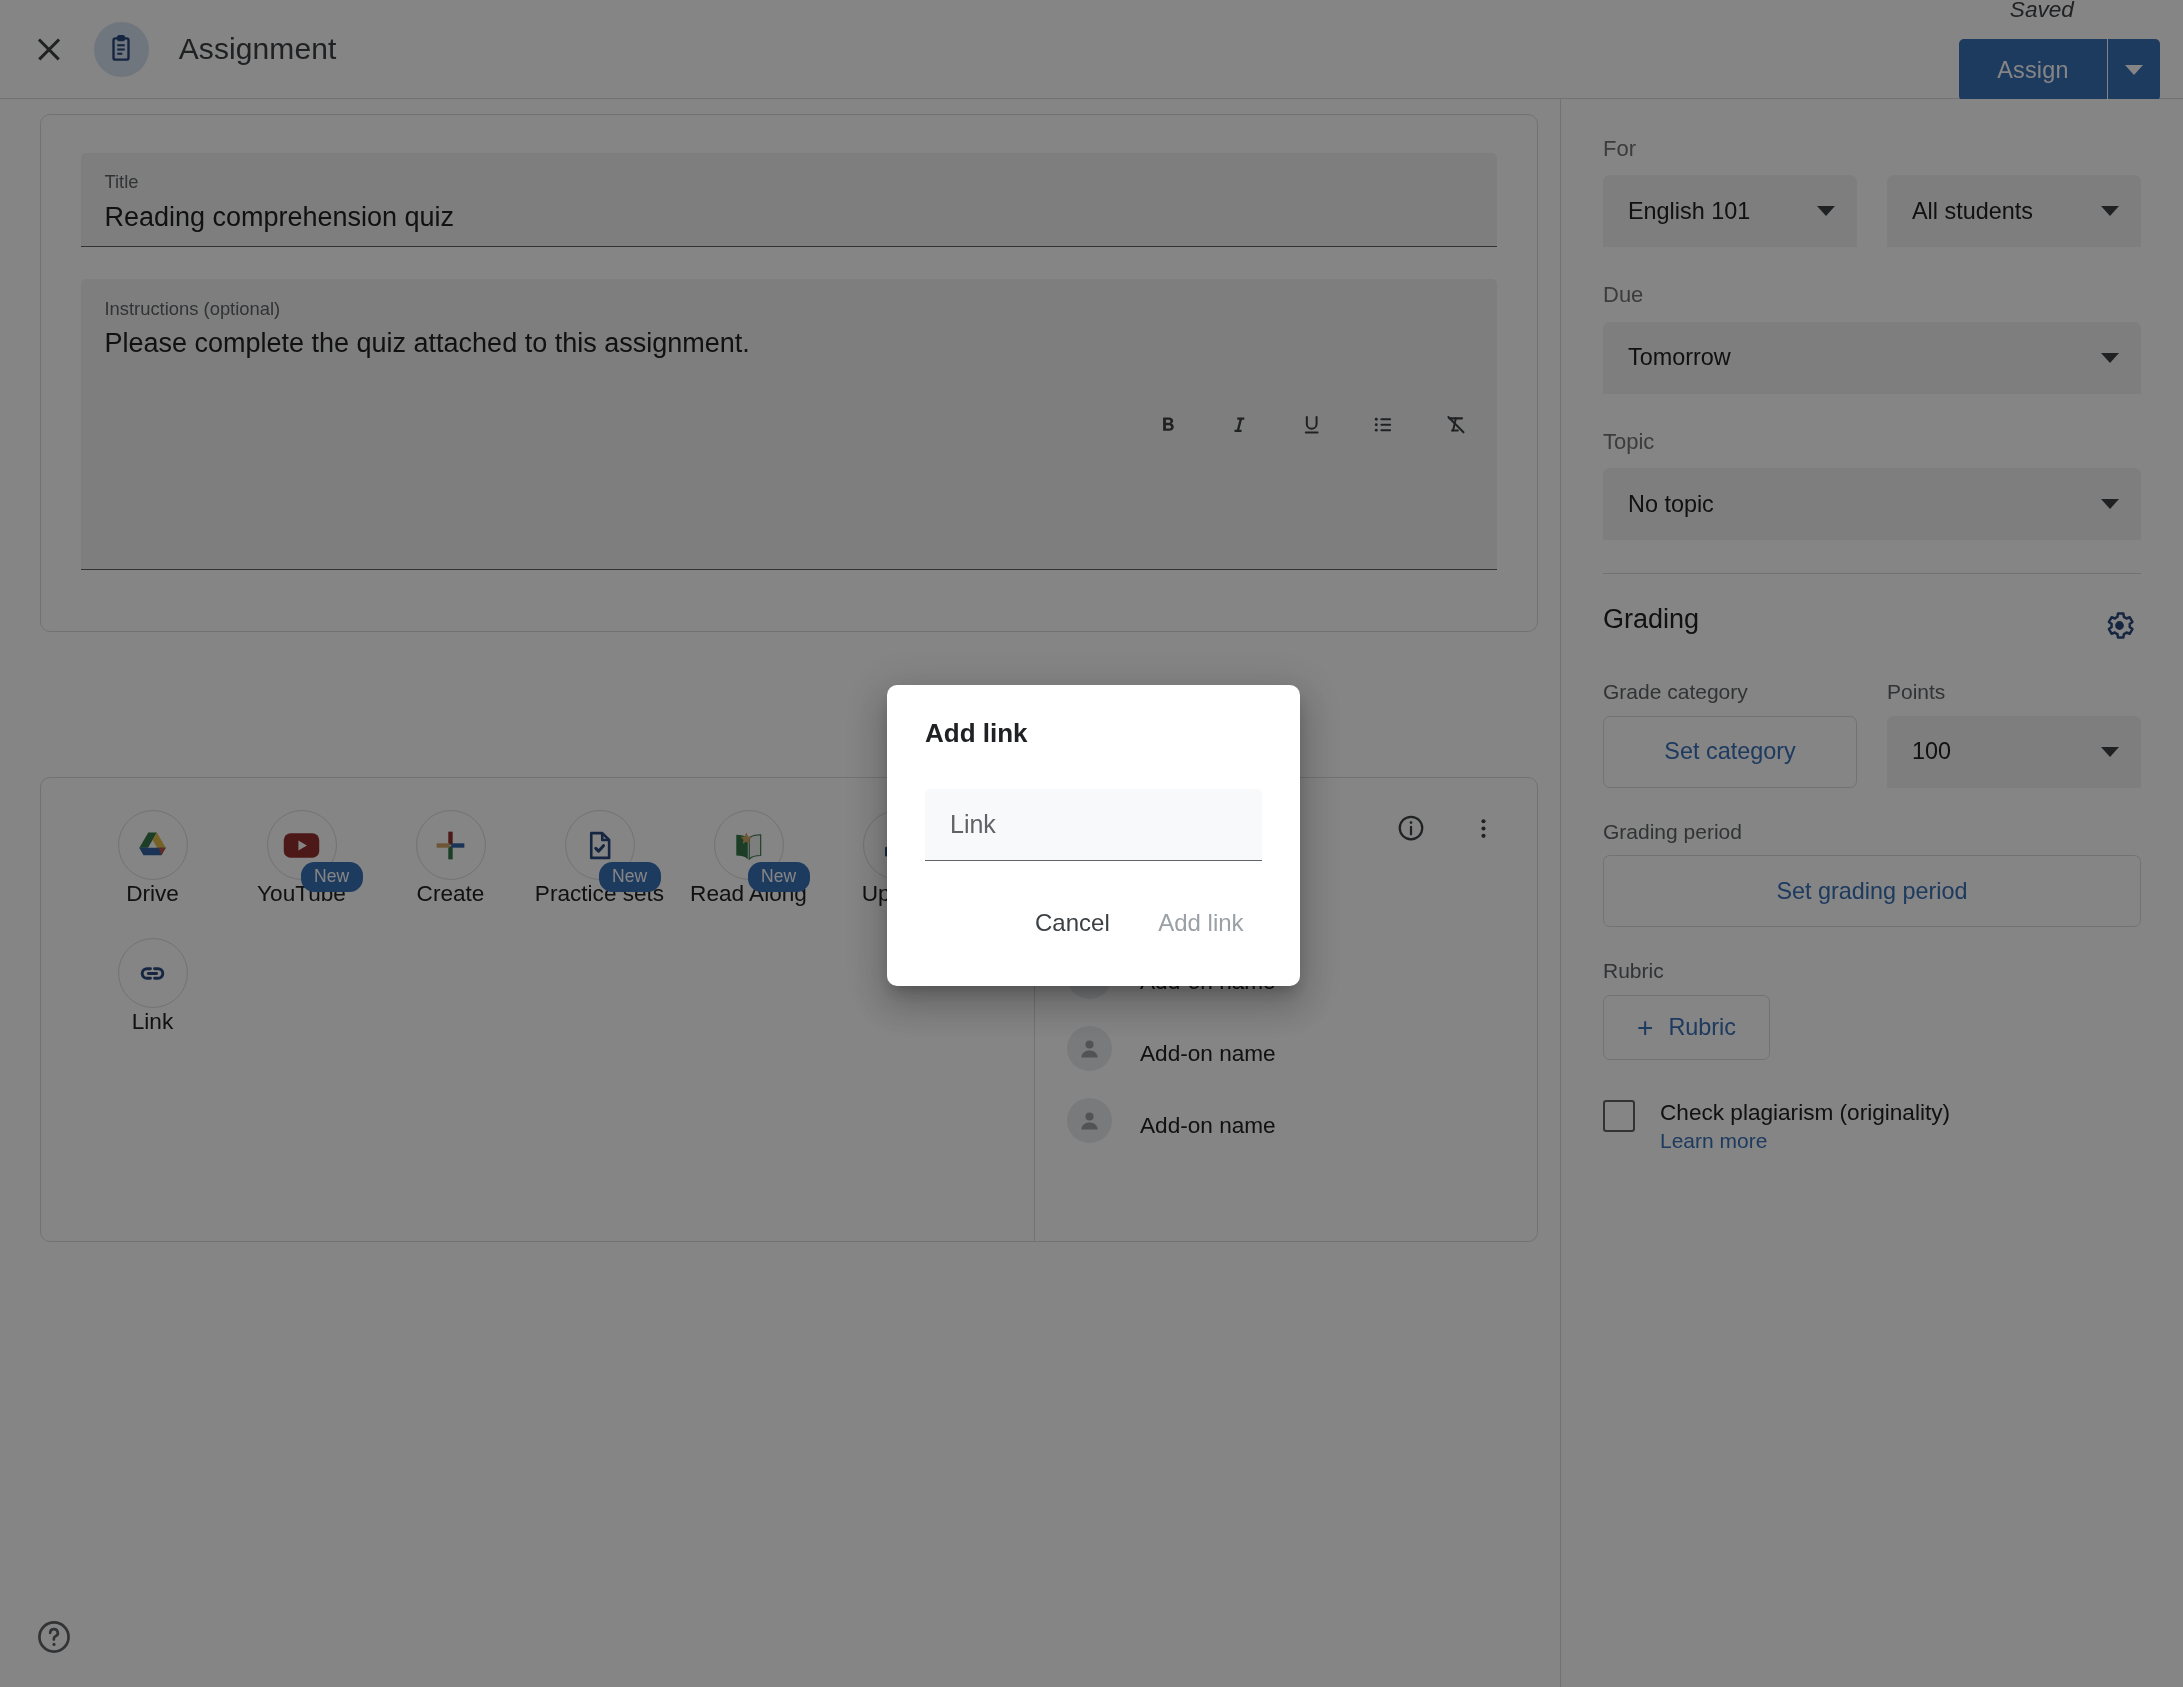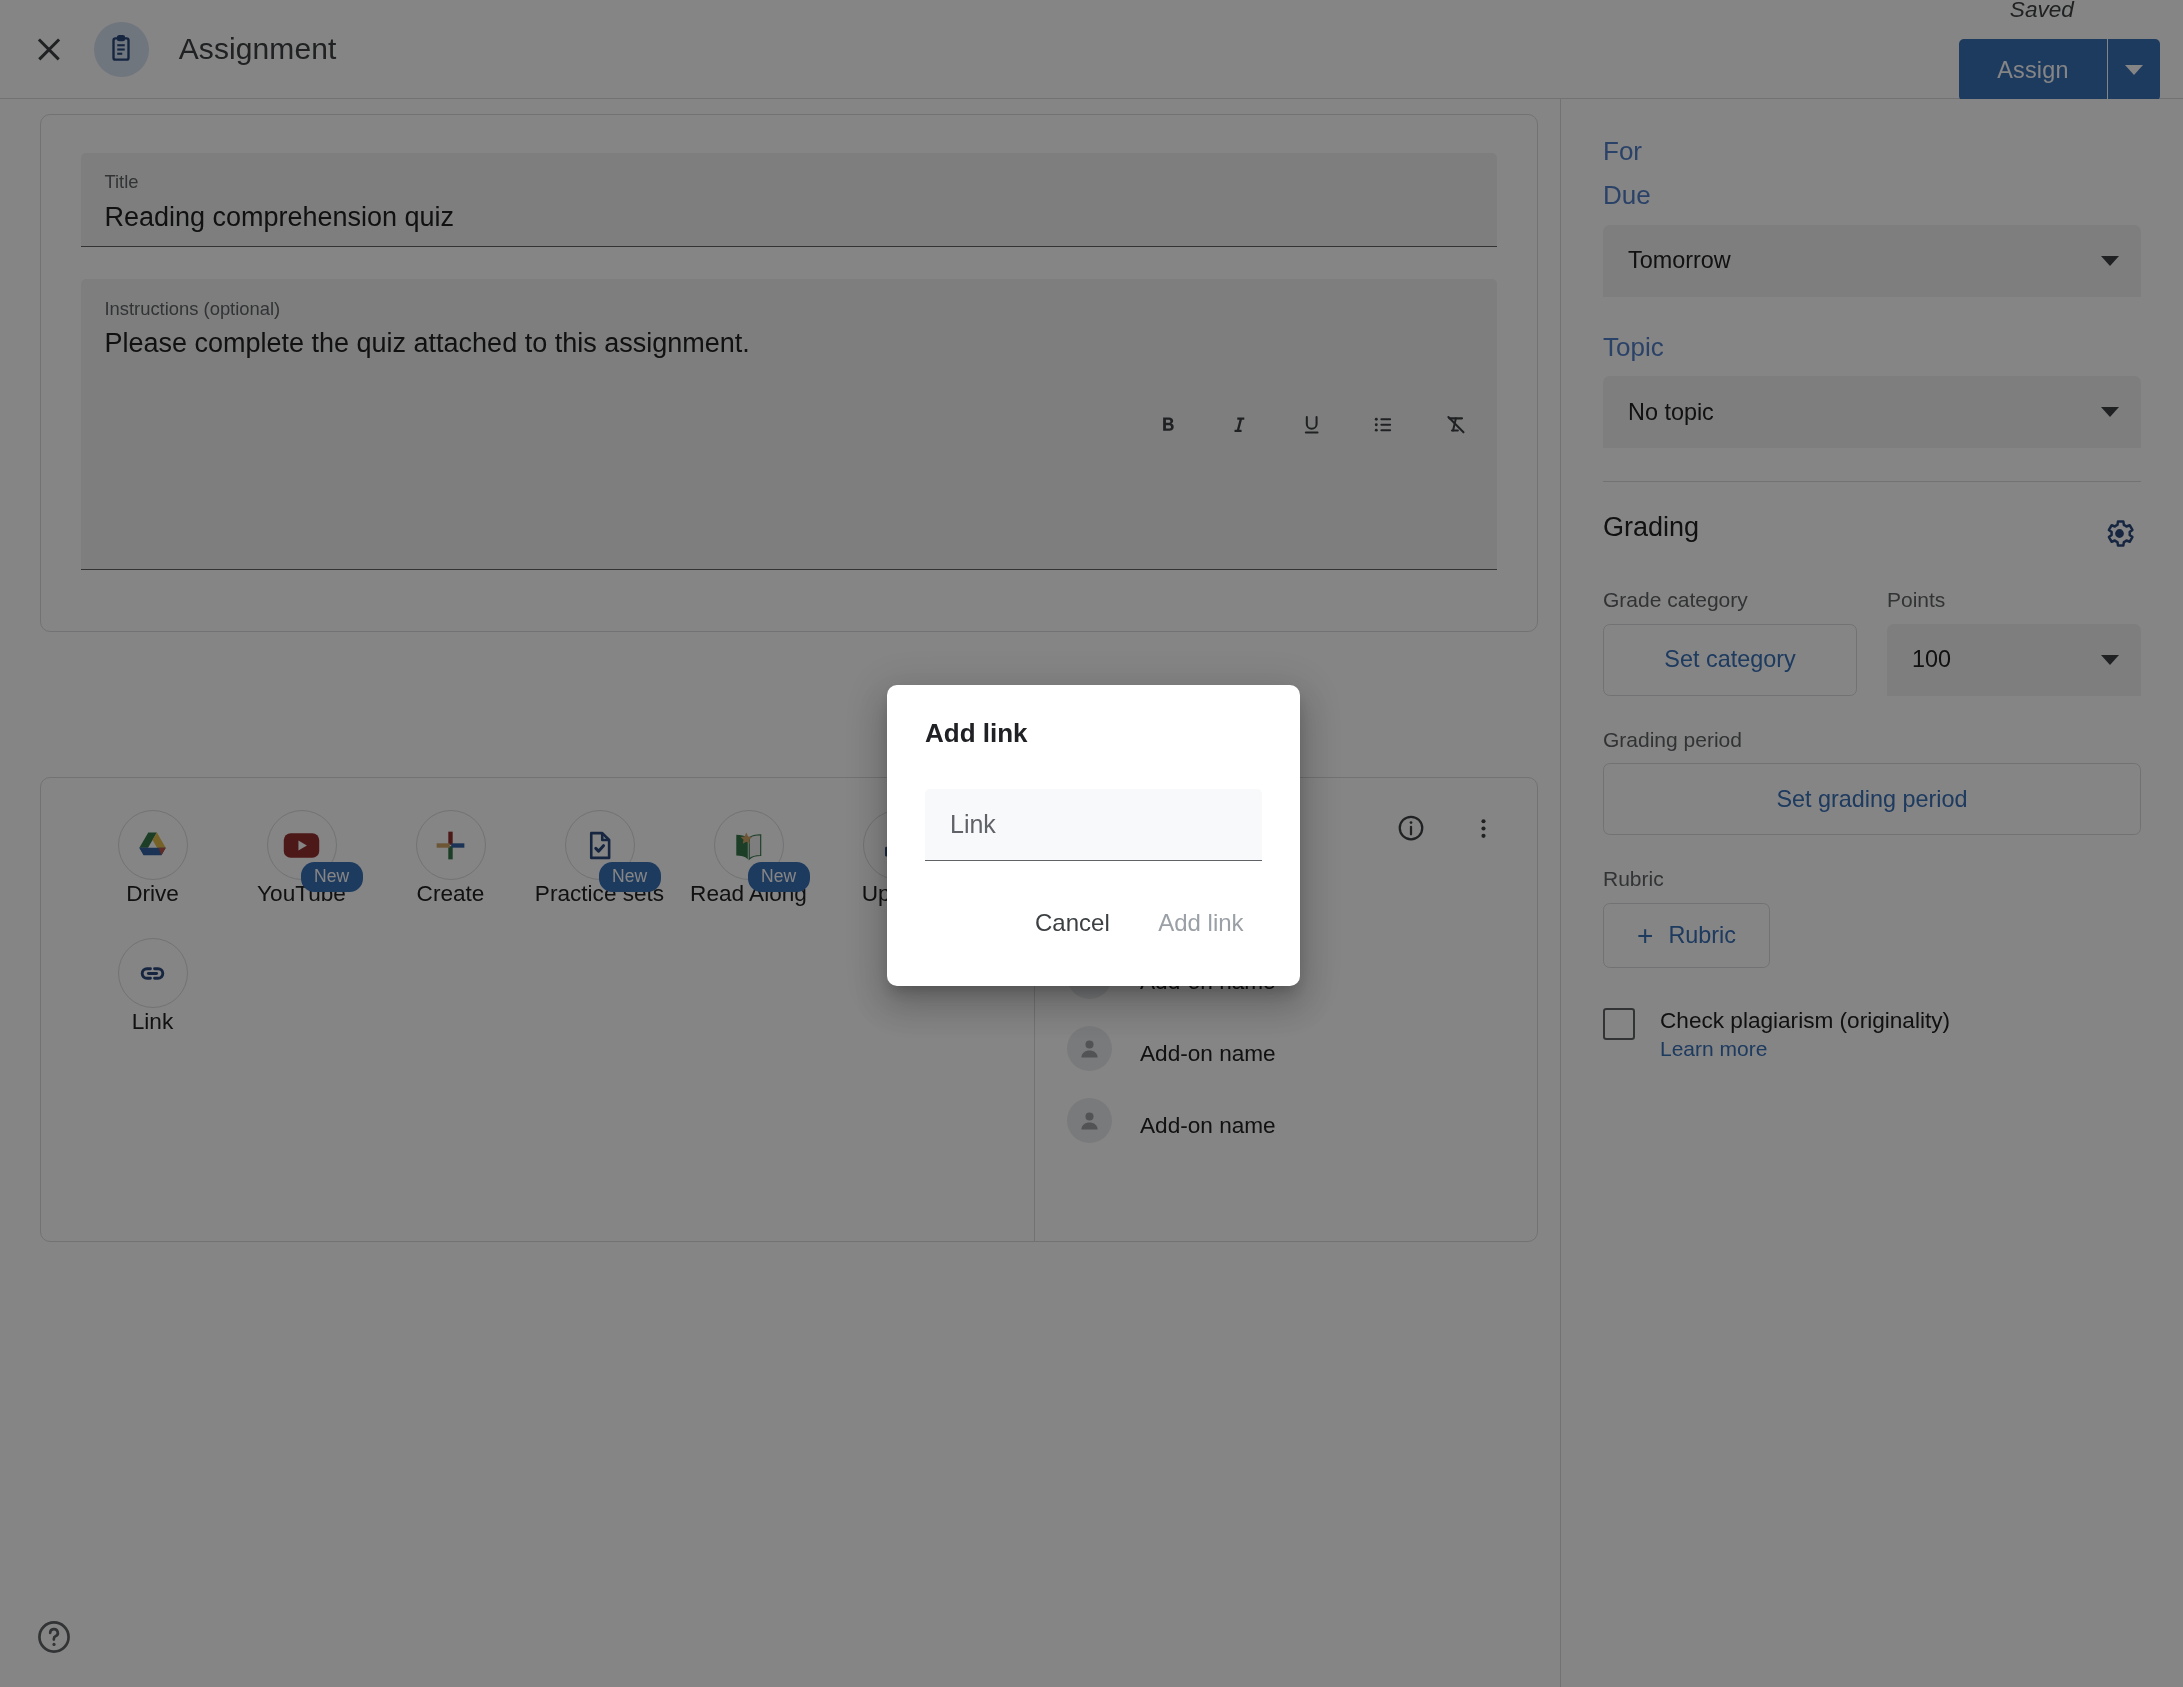--- a/index.html
+++ b/index.html
@@ -196,21 +196,21 @@
   }
   .addon-name { font-size: 22.6px; color: #202124; margin-top: 12px; }
 
   
   .help-fab {
     position: absolute; left: 35px; bottom: 32px;
     width: 38px; height: 38px; cursor: pointer; color: #5f6368;
   }
 
   
-  .sec-label { font-size: 26px; color: #3b82f6; margin-bottom: 13.4px; }
+  .sec-label { font-size: 22px; color: #737373; margin-bottom: 13.4px; }
   .row2 { display: flex; gap: 30px; }
   .select {
     background: #f1f3f4; border-radius: 6.7px 6.7px 0 0;
     height: 72px; display: flex; align-items: center;
     padding: 0 22px 0 25px; cursor: pointer;
   }
   .select .val { font-size: 23.4px; color: #202124; }
   .select .tri {
     margin-left: auto;
     width: 0; height: 0;
@@ -538,20 +538,30 @@
             <circle cx="12" cy="12" r="9.2"></circle>
             <path d="M9.6 9.4a2.4 2.4 0 1 1 3.3 2.2c-.7.3-1 .9-1 1.7v.3" stroke-linecap="round"></path>
             <circle cx="12" cy="16.7" r="1" fill="#5f6368" stroke="none"></circle>
           </svg>
         </div>
       </div>
 
       <div class="right-col">
 
         <div class="sec-label">For</div>
+        <div class="row2 mb">
+          <div class="select sel-half">
+            <span class="val">English 101</span>
+            <span class="tri"></span>
+          </div>
+          <div class="select sel-half">
+            <span class="val">All students</span>
+            <span class="tri"></span>
+          </div>
+        </div>
 
         <div class="sec-label">Due</div>
         <div class="select sel-full mb">
           <span class="val">Tomorrow</span>
           <span class="tri"></span>
         </div>
 
         <div class="sec-label">Topic</div>
         <div class="select sel-full">
           <span class="val">No topic</span>

